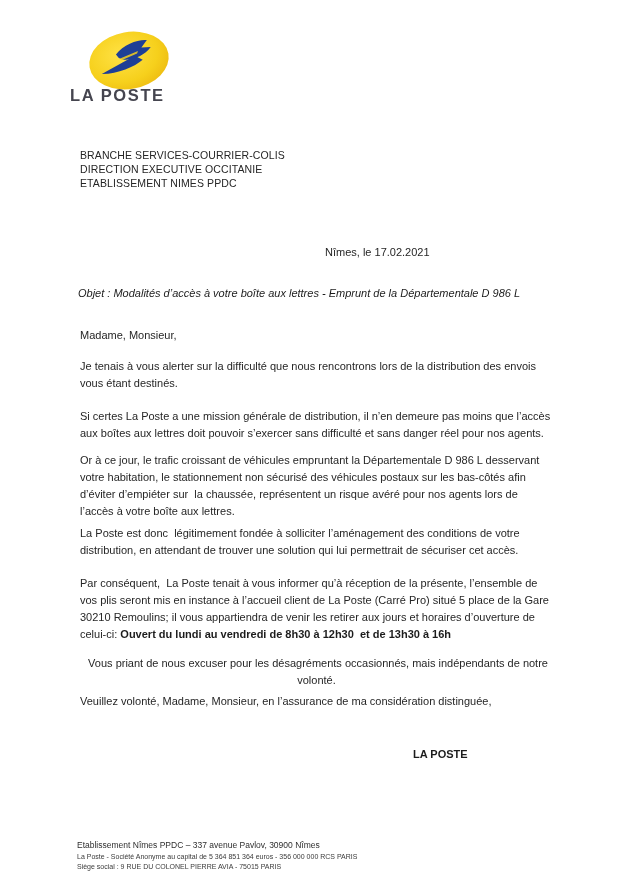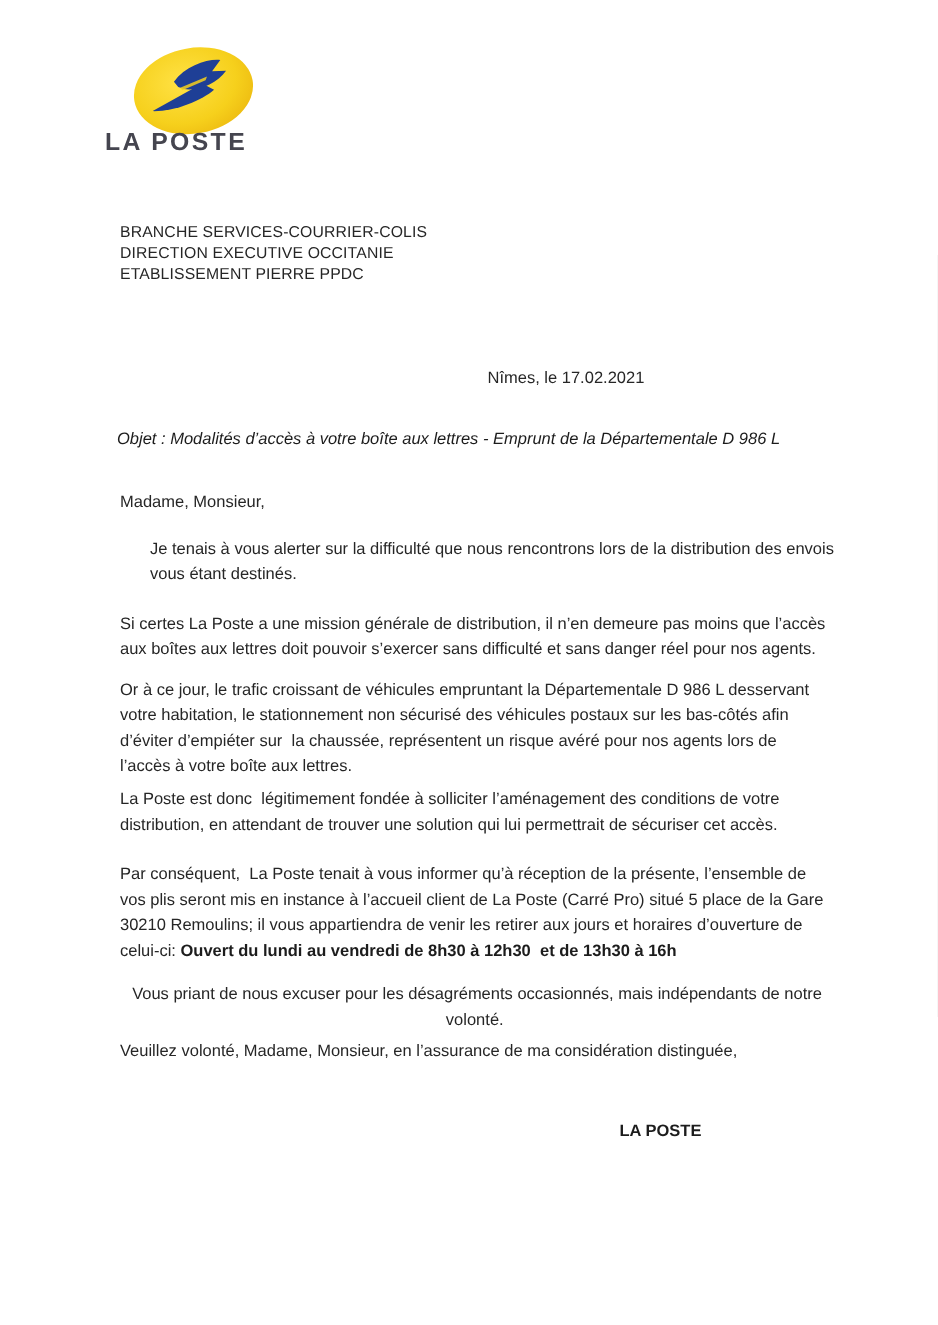--- a/index.html
+++ b/index.html
@@ -81,21 +81,21 @@
     white-space: pre-wrap;
   }
   .para {
     left: 80px;
     width: 473px;
     font-size: 11px;
     line-height: 17px;
     white-space: pre-wrap;
   }
   .salutation  { top: 327px; }
-  .p1 { top: 358px; margin-left: 20px; }
+  .p1 { top: 358px; }
   .p2 { top: 408px; }
   .p3 { top: 452px; }
   .p4 { top: 525px; }
   .p5 { top: 575px; }
   .p6 { top: 655px; text-align: center; }
   .p7 { top: 693px; }
   .bold-inline { font-weight: bold; color: #1c1c1c; margin-top: 32px; }
   .signature {
     left: 413px;
     top: 748px;
@@ -132,33 +132,38 @@
       <path d="M30,24 C44,8 70,3 82,6 L72,17 L87,18 C76,31 54,37 40,33 L34,30 Z" fill="#1E3F96"></path>
       <path d="M4,53 L60,29 L72,37 C58,47 28,56 4,53 Z" fill="#1E3F96"></path>
       <path d="M36,31 L66,22 L64,26 L38,34 Z" fill="#f6d01c" opacity="0.85"></path>
     </svg>
     <div class="logo-wordmark">LA POSTE</div>
   </div>
 
   <div class="abs sender">
     <div>BRANCHE SERVICES-COURRIER-COLIS</div>
     <div>DIRECTION EXECUTIVE OCCITANIE</div>
-    <div>ETABLISSEMENT PIERRE PPDC</div>
+    <div>ETABLISSEMENT NIMES PPDC</div>
   </div>
 
   <div class="abs date-line">Nîmes, le 17.02.2021</div>
 
   <div class="abs subject-line">Objet : Modalités d’accès à votre boîte aux lettres - Emprunt de la Départementale D 986 L</div>
 
   <div class="abs para salutation">Madame, Monsieur,</div>
 
   <div class="abs para p1">Je tenais à vous alerter sur la difficulté que nous rencontrons lors de la distribution des envois vous étant destinés.</div>
   <div class="abs para p2">Si certes La Poste a une mission générale de distribution, il n’en demeure pas moins que l’accès aux boîtes aux lettres doit pouvoir s’exercer sans difficulté et sans danger réel pour nos agents.</div>
   <div class="abs para p3">Or à ce jour, le trafic croissant de véhicules empruntant la Départementale D 986 L desservant votre habitation, le stationnement non sécurisé des véhicules postaux sur les bas-côtés afin d’éviter d’empiéter sur  la chaussée, représentent un risque avéré pour nos agents lors de l’accès à votre boîte aux lettres.</div>
   <div class="abs para p4">La Poste est donc  légitimement fondée à solliciter l’aménagement des conditions de votre distribution, en attendant de trouver une solution qui lui permettrait de sécuriser cet accès.</div>
   <div class="abs para p5"><span>Par conséquent,  La Poste tenait à vous informer qu’à réception de la présente, l’ensemble de vos plis seront mis en instance à l’accueil client de La Poste (Carré Pro) situé 5 place de la Gare 30210 Remoulins; il vous appartiendra de venir les retirer aux jours et horaires d’ouverture de celui-ci: </span><span class="bold-inline">Ouvert du lundi au vendredi de 8h30 à 12h30  et de 13h30 à 16h</span></div>
   <div class="abs para p6"> Vous priant de nous excuser pour les désagréments occasionnés, mais indépendants de notre volonté.</div>
   <div class="abs para p7">Veuillez volonté, Madame, Monsieur, en l’assurance de ma considération distinguée,</div>
 
   <div class="abs signature">LA POSTE</div>
 
+  <div class="abs footer">
+    <div class="footer-line-1">Etablissement Nîmes PPDC – 337 avenue Pavlov, 30900 Nîmes</div>
+    <div class="footer-line-sm">La Poste - Société Anonyme au capital de 5 364 851 364 euros - 356 000 000 RCS PARIS</div>
+    <div class="footer-line-sm">Siège social : 9 RUE DU COLONEL PIERRE AVIA - 75015 PARIS</div>
+  </div>
 
 </div>
 
 </body></html>

